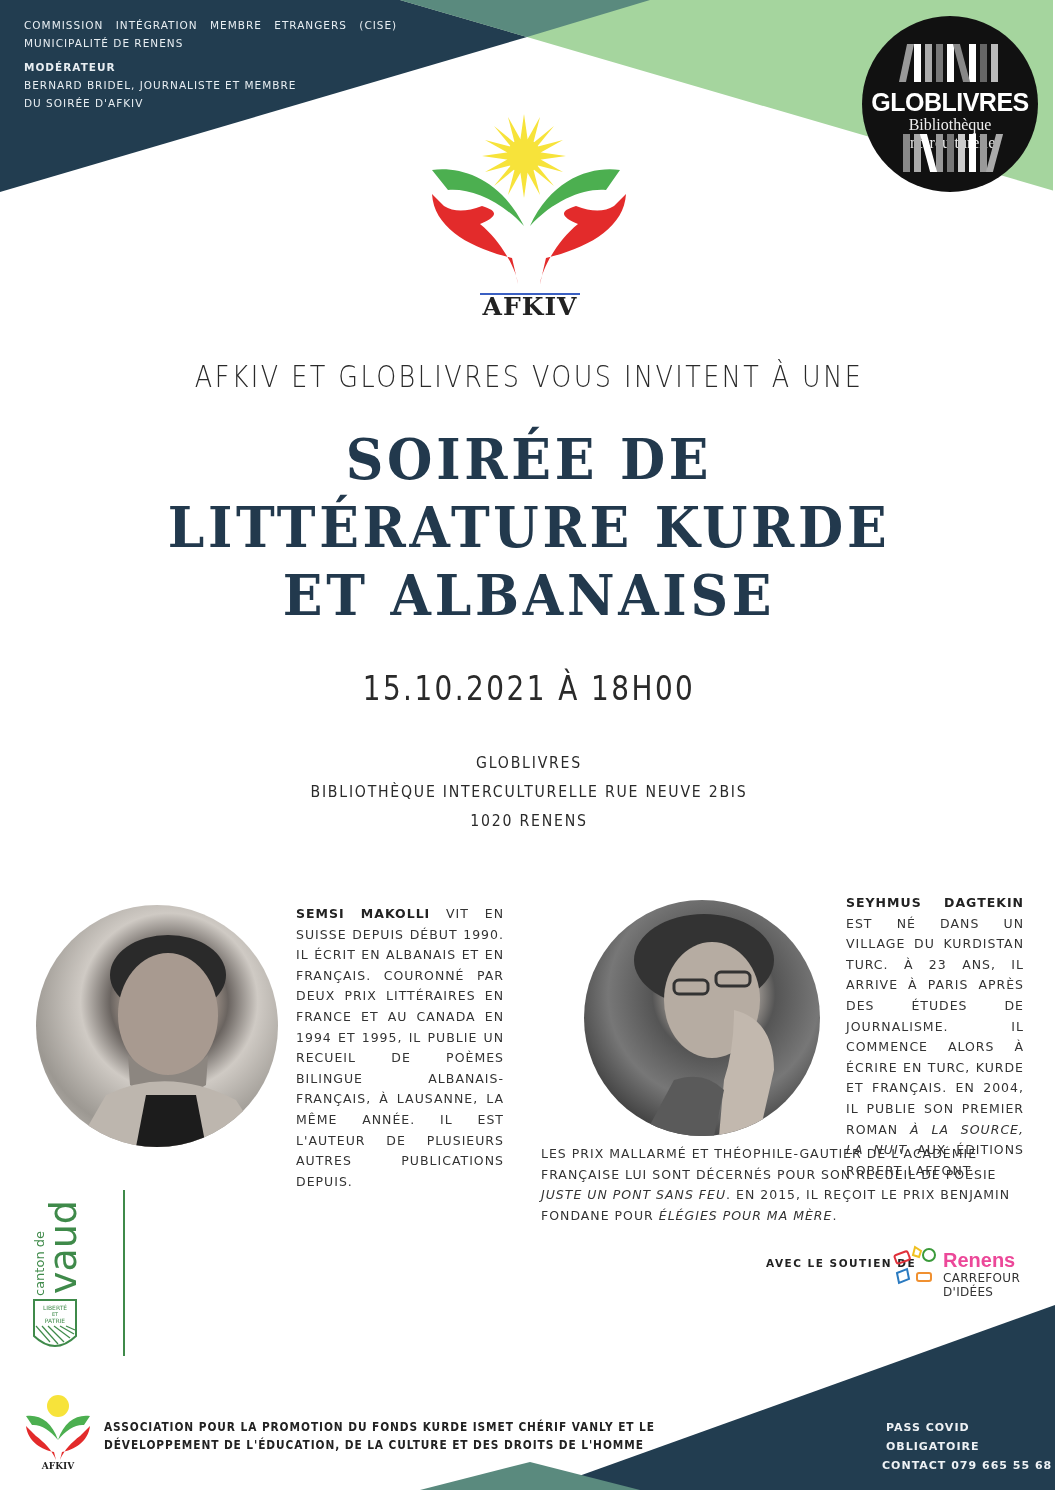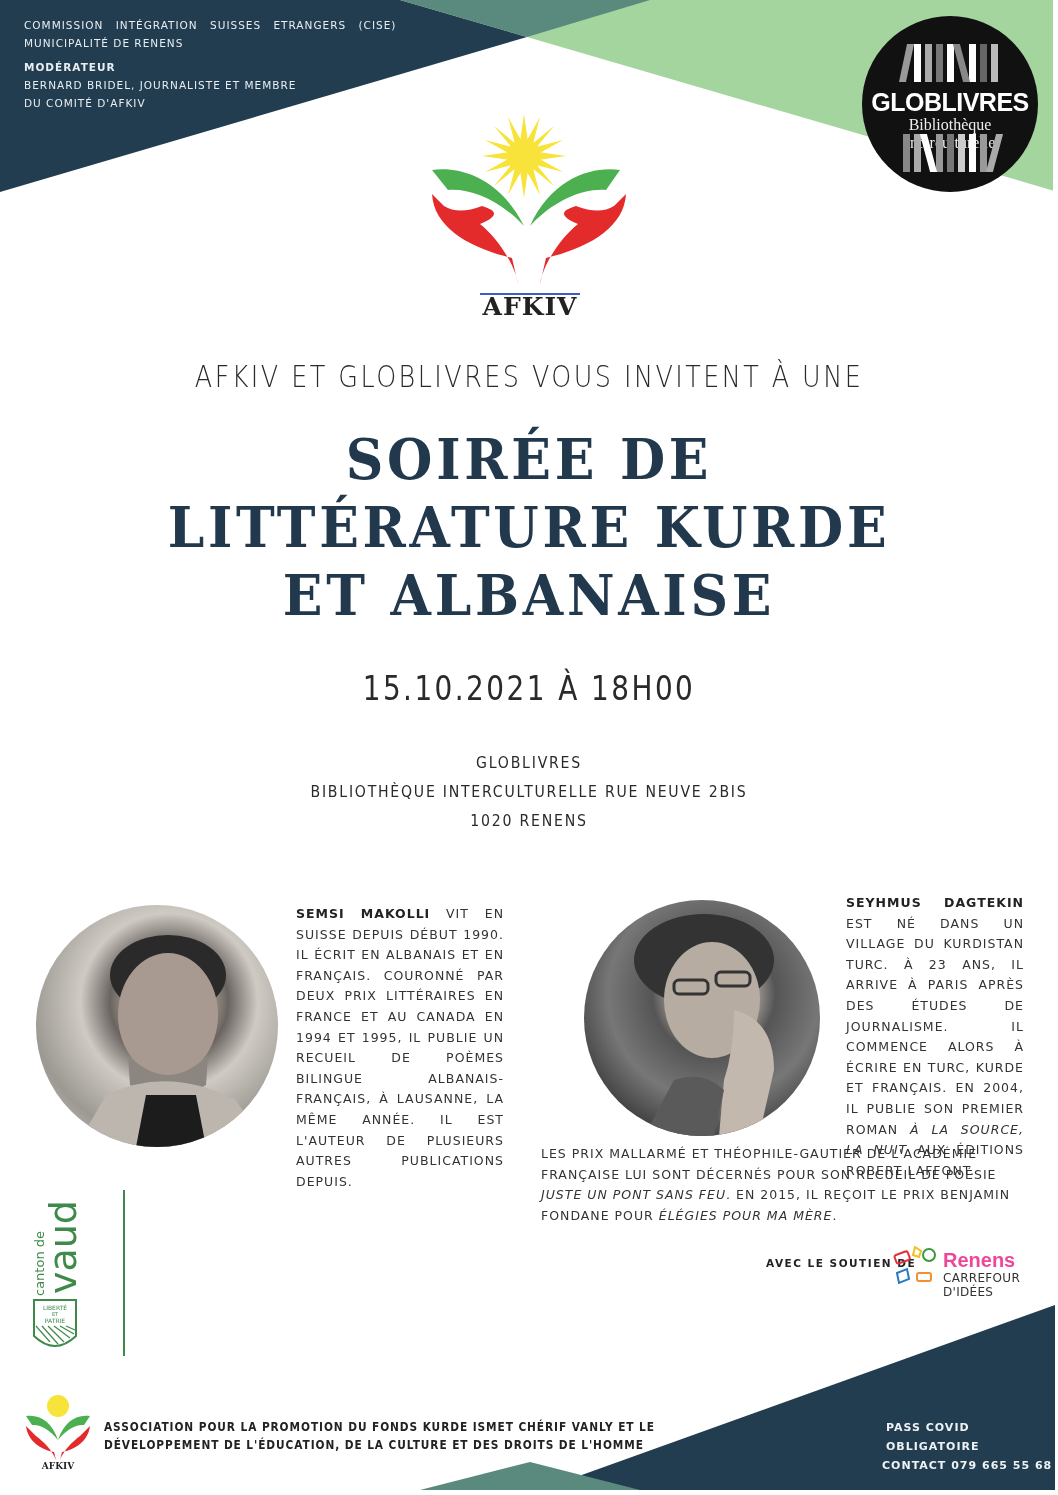--- a/index.html
+++ b/index.html
@@ -54,25 +54,25 @@
 <svg class="bg-shapes" viewBox="0 0 1058 1495" xmlns="http://www.w3.org/2000/svg">
   <polygon points="400,0 1058,0 1058,192 527,37" fill="#a5d59e"></polygon>
   <polygon points="0,0 400,0 527,37 0,192" fill="#223d50"></polygon>
   <polygon points="400,0 650,0 527,37" fill="#5a8a7e"></polygon>
   <rect x="1053" y="0" width="5" height="200" fill="#ffffff"></rect>
   <polygon points="540,1490 1055,1305 1055,1490" fill="#223d50"></polygon>
   <polygon points="420,1490 530,1462 640,1490" fill="#5a8a7e"></polygon>
 </svg>
 
 <div class="abs top-info">
-  <div class="spread">COMMISSION INTÉGRATION SUISSES ETRANGERS (CISE)</div>
+  <div class="spread">COMMISSION INTÉGRATION MEMBRE ETRANGERS (CISE)</div>
   <div>MUNICIPALITÉ DE RENENS</div>
   <div class="hd" style="margin-top:6px">MODÉRATEUR</div>
   <div>BERNARD BRIDEL, JOURNALISTE ET MEMBRE</div>
-  <div>DU COMITÉ D'AFKIV</div>
+  <div>DU SOIRÉE D'AFKIV</div>
 </div>
 
 <div class="abs globlivres">
   <div class="books" style="top:28px">
     <span style="background:#999;transform:skewX(-12deg)"></span>
       <span style="background:#fff"></span>
       <span style="background:#aaa"></span>
       <span style="background:#777"></span>
       <span style="background:#fff"></span>
       <span style="background:#888;transform:skewX(15deg)"></span>

